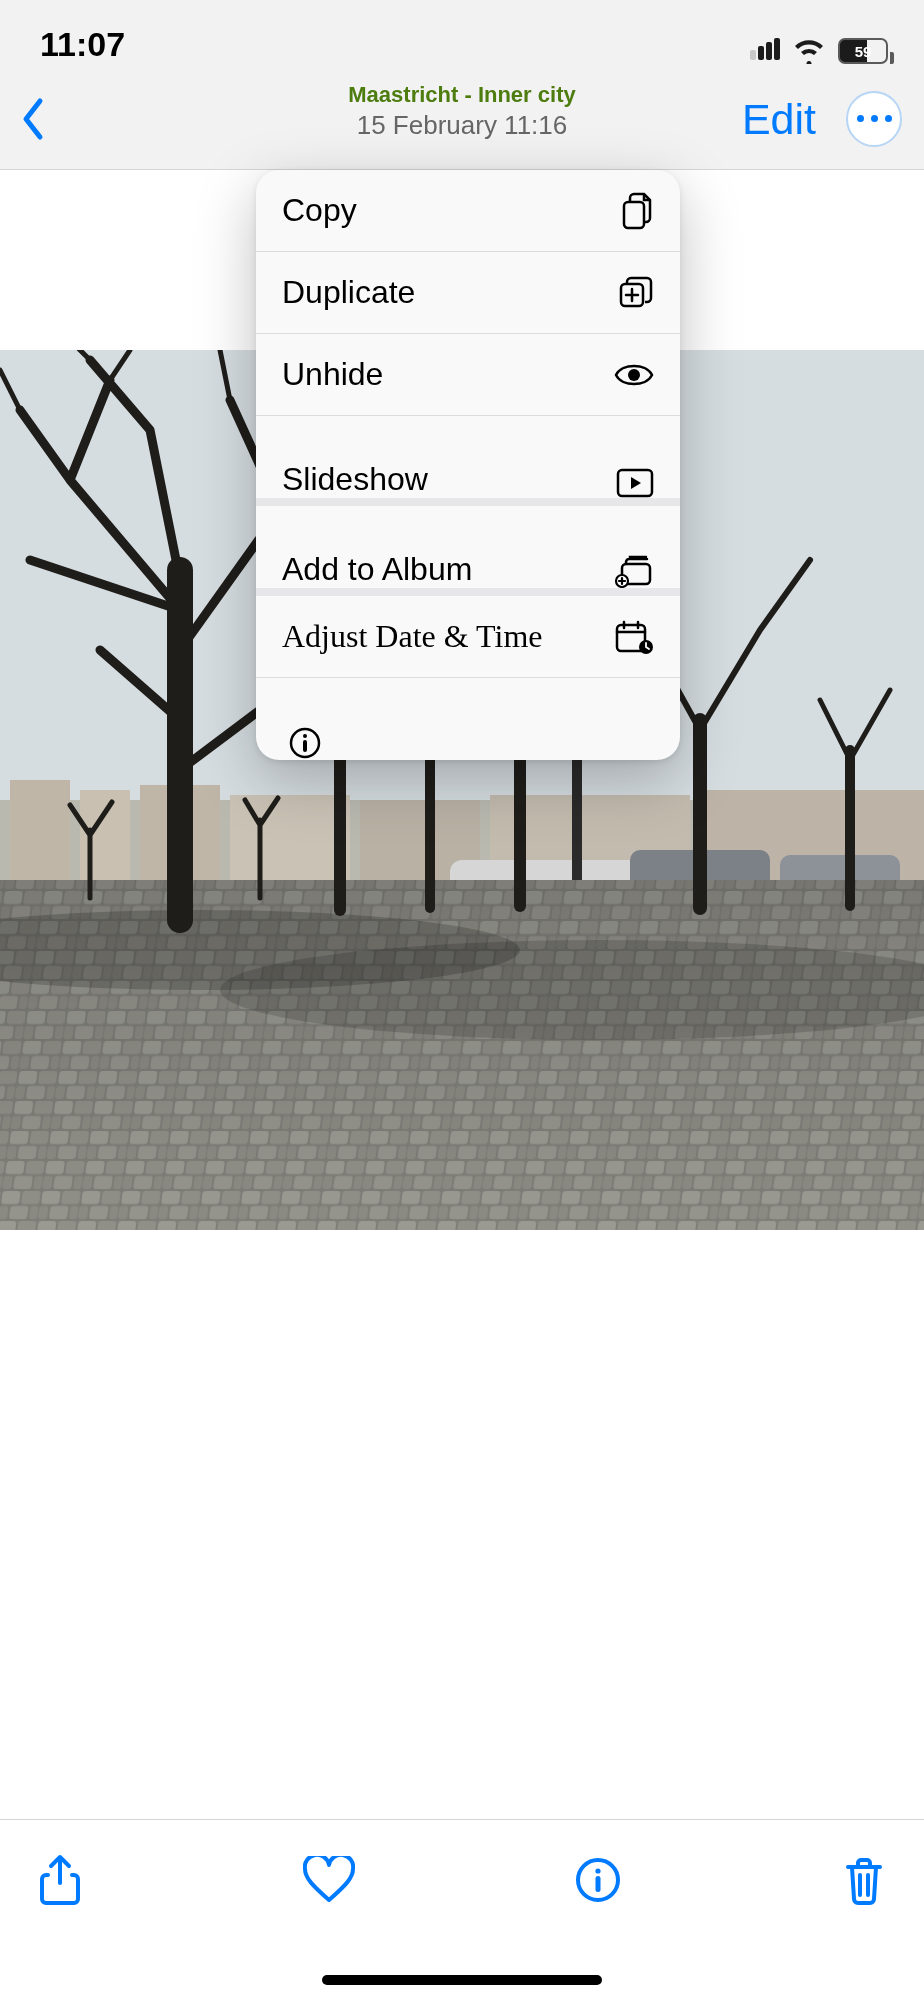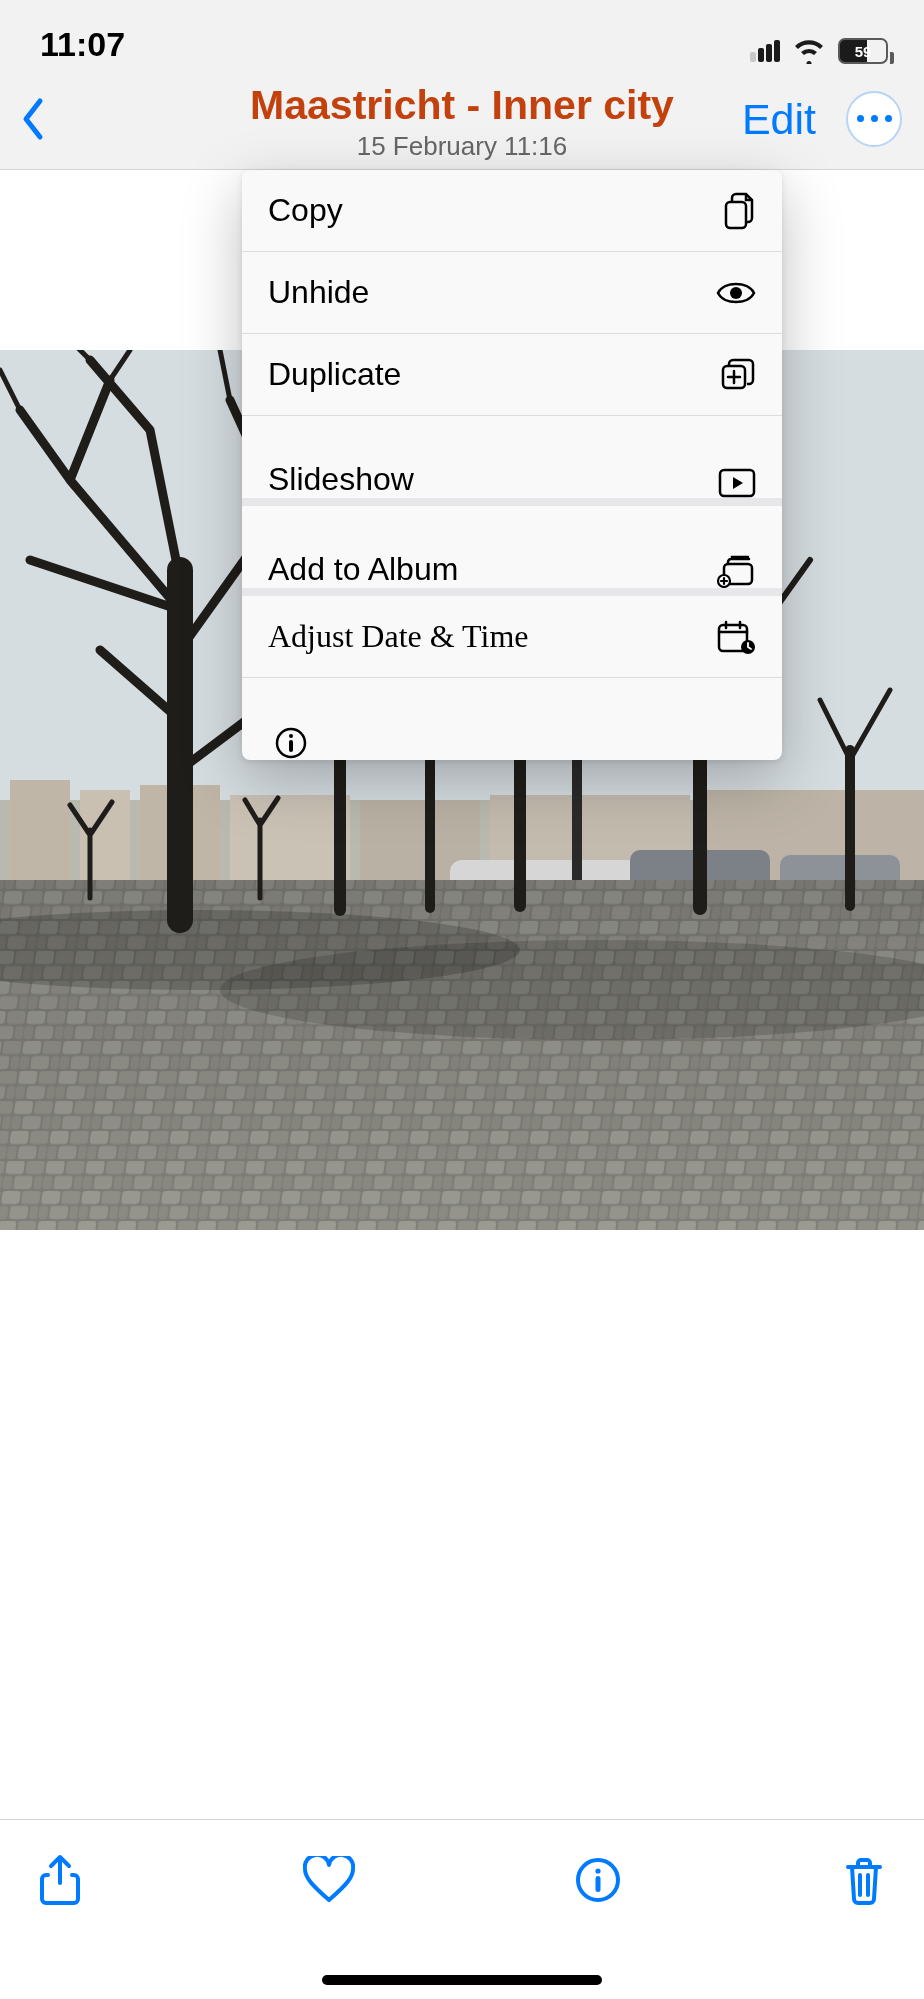--- a/index.html
+++ b/index.html
@@ -10,58 +10,58 @@
     --menu-sep:#dcdcdf;
     --menu-text:#000000;
   }
   *{box-sizing:border-box;-webkit-font-smoothing:antialiased;}
   html,body{margin:0;padding:0;width:924px;height:1999px;font-family:-apple-system,BlinkMacSystemFont,"Helvetica Neue",Arial,sans-serif;background:#fff;overflow:hidden;}
   .screen{position:relative;width:924px;height:1999px;background:#fff;}
 
   
   .statusbar{position:absolute;top:0;left:0;right:0;height:68px;display:flex;align-items:flex-end;justify-content:space-between;padding:0 30px 4px 40px;background:var(--bg);}
   .time{font-size:34px;font-weight:600;letter-spacing:0;}
-  .status-right{display:flex;align-items:center;gap:12px;}
+  .status-right{display:flex;align-items:flex-start;gap:12px;}
   .sig,.wifi,.bat{display:flex;align-items:flex-end;}
   
   .sig span{display:inline-block;width:6px;margin-left:2px;border-radius:2px;background:#1b1b1b;}
   .sig span:nth-child(1){height:10px;background:#c8c8c8;}
   .sig span:nth-child(2){height:14px;}
   .sig span:nth-child(3){height:18px;}
   .sig span:nth-child(4){height:22px;}
   .bat-body{position:relative;width:50px;height:26px;border:2px solid #5a5a5a;border-radius:7px;display:flex;align-items:center;justify-content:center;background:linear-gradient(to right,#1b1b1b 59%,transparent 59%);}
   .bat-num{font-size:15px;font-weight:700;color:#fff;mix-blend-mode:normal;line-height:1;}
   .bat-tip{width:4px;height:12px;background:#5a5a5a;border-radius:0 2px 2px 0;margin-left:2px;}
 
   
   .navbar{position:absolute;top:68px;left:0;right:0;height:102px;background:var(--bg);border-bottom:1px solid var(--sep);}
   .back{position:absolute;left:20px;top:50%;transform:translateY(-50%);}
   .titleblock{position:absolute;left:0;right:0;text-align:center;top:14px;}
-  .title{font-size:41px;font-weight:600;color:#c2410c;}
+  .title{font-size:22px;font-weight:600;color:#4d7c0f;}
   .subtitle{font-size:26px;color:#666;margin-top:2px;}
   .editbtn{position:absolute;right:108px;top:50%;transform:translateY(-50%);font-size:43px;color:var(--ios-blue);}
   .morebtn{position:absolute;right:22px;top:50%;transform:translateY(-50%);width:56px;height:56px;border-radius:50%;border:2px solid #b7d5f5;display:flex;align-items:center;justify-content:center;background:#fff;}
   .dots{display:flex;gap:7px;}
   .dots i{width:7px;height:7px;border-radius:50%;background:var(--ios-blue);display:block;}
 
   
   .photo-area{position:absolute;top:170px;left:0;right:0;height:1240px;background:#fff;}
   .photo{position:absolute;top:180px;left:0;right:0;height:880px;overflow:hidden;}
 
   
 
   
   .toolbar{position:absolute;left:0;right:0;bottom:60px;height:120px;border-top:1px solid var(--sep);background:#fff;display:flex;align-items:center;justify-content:space-between;padding:0 38px;}
   .tbtn{color:var(--ios-blue);}
 
   
   .home-ind{position:absolute;bottom:14px;left:50%;transform:translateX(-50%);width:280px;height:10px;border-radius:10px;background:#000;}
 
   
-  .context-menu{position:absolute;top:170px;left:242px;width:540px;background:var(--menu-bg);border-radius:8px;box-shadow:0 20px 60px rgba(0,0,0,.25),0 2px 6px rgba(0,0,0,.1);overflow:hidden;}
+  .context-menu{position:absolute;top:170px;left:256px;width:424px;background:var(--menu-bg);border-radius:23px;box-shadow:0 20px 60px rgba(0,0,0,.25),0 2px 6px rgba(0,0,0,.1);overflow:hidden;}
   .context-menu .group{border-bottom:8px solid #e7e7e9;}
   .context-menu .group:last-child{border-bottom:none;font-family:Liberation Serif, serif;}
   .menu-item{display:flex;align-items:center;justify-content:space-between;height:82px;padding:0 26px 0 26px;border-bottom:1px solid var(--menu-sep);}
   .menu-item:last-child{border-bottom:none;align-items:flex-end;}
   .menu-label{font-size:32px;color:var(--menu-text);font-weight:400;}
   .menu-icon{width:40px;display:flex;align-items:center;justify-content:flex-end;}
 
   svg{display:block;}
 </style>
 </head>
@@ -184,35 +184,35 @@
       <span class="menu-label">Copy</span>
       <span class="menu-icon">
         <svg width="34" height="38" viewBox="0 0 34 38">
               <rect x="4" y="10" width="20" height="26" rx="4" fill="none" stroke="#000" stroke-width="2.5"></rect>
               <path d="M10 10 V6 a4 4 0 0 1 4-4 h10 l6 6 v18 a4 4 0 0 1 -4 4 h-2" fill="none" stroke="#000" stroke-width="2.5"></path>
               <path d="M24 2 v6 h6" fill="none" stroke="#000" stroke-width="2.5"></path>
             </svg>
       </span>
     </div>
     <div class="menu-item">
-      <span class="menu-label">Unhide</span>
-      <span class="menu-icon">
-        <svg width="40" height="28" viewBox="0 0 40 28">
-              <path d="M2 14 C8 2 32 2 38 14 C32 26 8 26 2 14 Z" fill="none" stroke="#000" stroke-width="2.5"></path>
-              <circle cx="20" cy="14" r="6" fill="#000"></circle>
-            </svg>
-      </span>
-    </div>
-    <div class="menu-item">
       <span class="menu-label">Duplicate</span>
       <span class="menu-icon">
         <svg width="36" height="36" viewBox="0 0 36 36">
               <rect x="3" y="9" width="22" height="22" rx="4" fill="none" stroke="#000" stroke-width="2.5"></rect>
               <path d="M9 9 V7 a4 4 0 0 1 4-4 h16 a4 4 0 0 1 4 4 v16 a4 4 0 0 1 -4 4 h-2" fill="none" stroke="#000" stroke-width="2.5"></path>
               <path d="M14 14 v12 M8 20 h12" stroke="#000" stroke-width="2.5" stroke-linecap="round"></path>
+            </svg>
+      </span>
+    </div>
+    <div class="menu-item">
+      <span class="menu-label">Unhide</span>
+      <span class="menu-icon">
+        <svg width="40" height="28" viewBox="0 0 40 28">
+              <path d="M2 14 C8 2 32 2 38 14 C32 26 8 26 2 14 Z" fill="none" stroke="#000" stroke-width="2.5"></path>
+              <circle cx="20" cy="14" r="6" fill="#000"></circle>
             </svg>
       </span>
     </div>
     <div class="menu-item">
       <span class="menu-label">Slideshow</span>
       <span class="menu-icon">
         <svg width="38" height="30" viewBox="0 0 38 30">
               <rect x="2" y="2" width="34" height="26" rx="4" fill="none" stroke="#000" stroke-width="2.5"></rect>
               <path d="M15 9 L25 15 L15 21 Z" fill="#000"></path>
             </svg>

